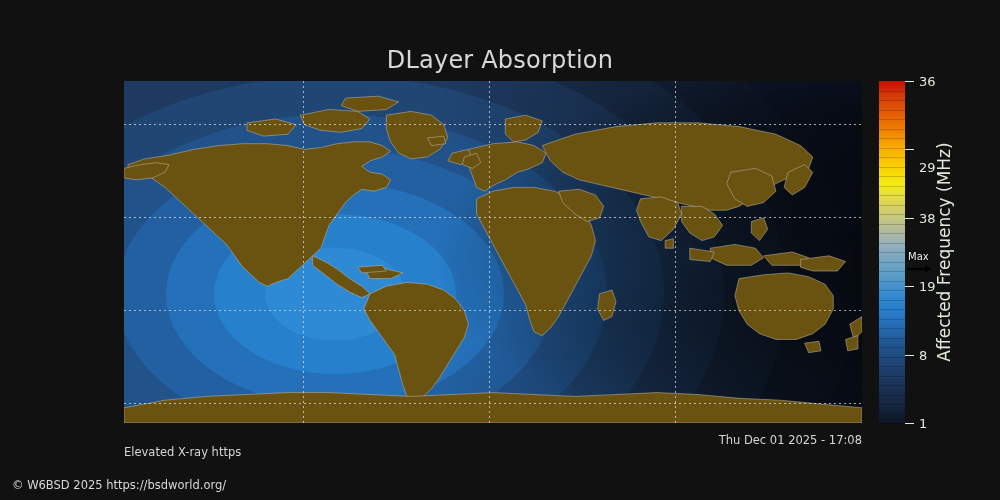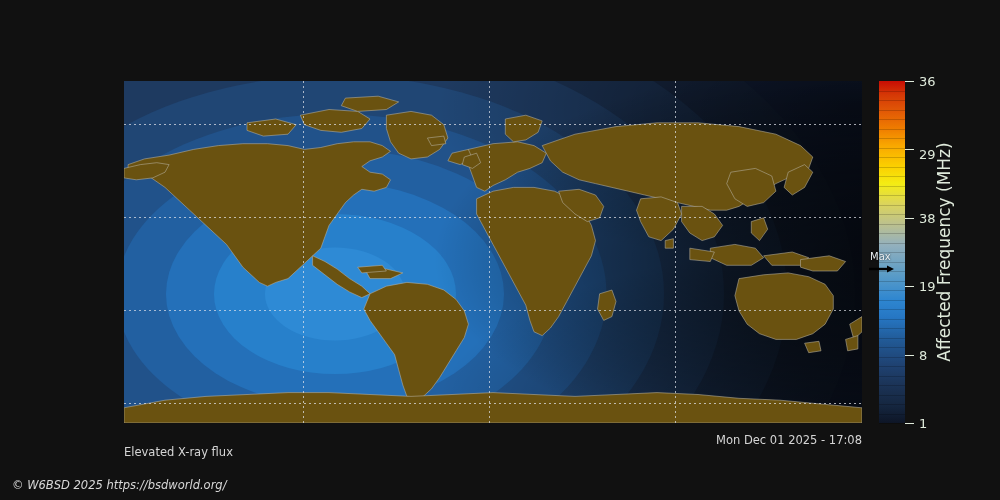--- a/index.html
+++ b/index.html
@@ -118,46 +118,47 @@
   .cbar-title{
     position:absolute;left:932px;top:81px;height:342px;width:24px;
     color:#dfeadb;font-size:17px;
     display:flex;align-items:center;justify-content:center;
   }
   .cbar-title span{
     transform:rotate(-90deg);white-space:nowrap;display:block;
   }
 
   
-  .maxmark{position:absolute;left:869px;width:42px;height:26px;}
+  .maxmark{position:absolute;left:907px;width:42px;height:26px;}
   .maxmark .lbl{
     position:absolute;left:1px;top:-2px;color:#e9eef2;font-size:10px;line-height:10px;
     text-shadow:0 0 2px rgba(0,0,0,.8);
   }
   .maxmark .arrow{
     position:absolute;left:0;top:11px;width:26px;height:8px;
   }
 
   
   .note{
     position:absolute;color:#d5d5d5;font-size:11.5px;white-space:nowrap;
   }
   .note.l1{left:124px;top:430px;}
   .note.l2{left:124px;top:445px;}
   .stamp{position:absolute;right:138px;top:433px;color:#d5d5d5;font-size:11.5px;white-space:nowrap;}
   .footer{
     position:absolute;left:12px;top:478px;color:#d8d8d8;font-size:11.5px;
-    font-style:italic;white-space:nowrap;
+    white-space:nowrap;
   }
 </style>
 </head>
 <body>
 
 <div id="app">
 
+  <div class="title">DLayer Absorption</div>
 
   <div class="map-panel">
 
     <div class="ocean map-layer"></div>
 
     <div class="absorption" style="left: -488.85px; top: -87.2px;">
       <div class="ring" style="width:1040px;height:690px;background:#16253f;"></div>
       <div class="ring" style="width:904px;height:600px;background:#1a2f4e;"></div>
       <div class="ring" style="width:778px;height:516px;background:#1e3a60;"></div>
       <div class="ring" style="width:658px;height:437px;background:#204674;"></div>
@@ -303,36 +304,36 @@
     </div>
 
     <div class="tick" style="top:0px;"></div>
     <div class="tick" style="top:68.4px;"></div>
     <div class="tick" style="top:136.8px;"></div>
     <div class="tick" style="top:205.2px;"></div>
     <div class="tick" style="top:273.6px;"></div>
     <div class="tick" style="top:342px;"></div>
 
     <div class="ticklabel" style="top:0px;">36</div>
-    <div class="ticklabel" style="top:73px;">29</div>
+    <div class="ticklabel" style="top:86px;">29</div>
     <div class="ticklabel" style="top:136.8px;">38</div>
     <div class="ticklabel" style="top:205.2px;">19</div>
     <div class="ticklabel" style="top:273.6px;">8</div>
     <div class="ticklabel" style="top:342px;">1</div>
   </div>
 
   <div class="maxmark" style="top:254px;">
     <div class="lbl">Max</div>
     <svg class="arrow" viewBox="0 0 26 8">
       <path d="M0,4 L19,4" stroke="#000" stroke-width="2.4" fill="none"></path>
       <path d="M18,0.4 L25,4 L18,7.6 Z" fill="#000"></path>
     </svg>
   </div>
 
   <div class="cbar-title">
     <span>Affected Frequency (MHz)</span>
   </div>
 
-  <div class="note l2">Elevated X-ray flux</div>
-  <div class="stamp">Mon Dec 01 2025 - 17:08</div>
+  <div class="note l2">Elevated X-ray https</div>
+  <div class="stamp">Thu Dec 01 2025 - 17:08</div>
   <div class="footer">© W6BSD 2025 https://bsdworld.org/</div>
 
 </div>
 
 </body></html>

